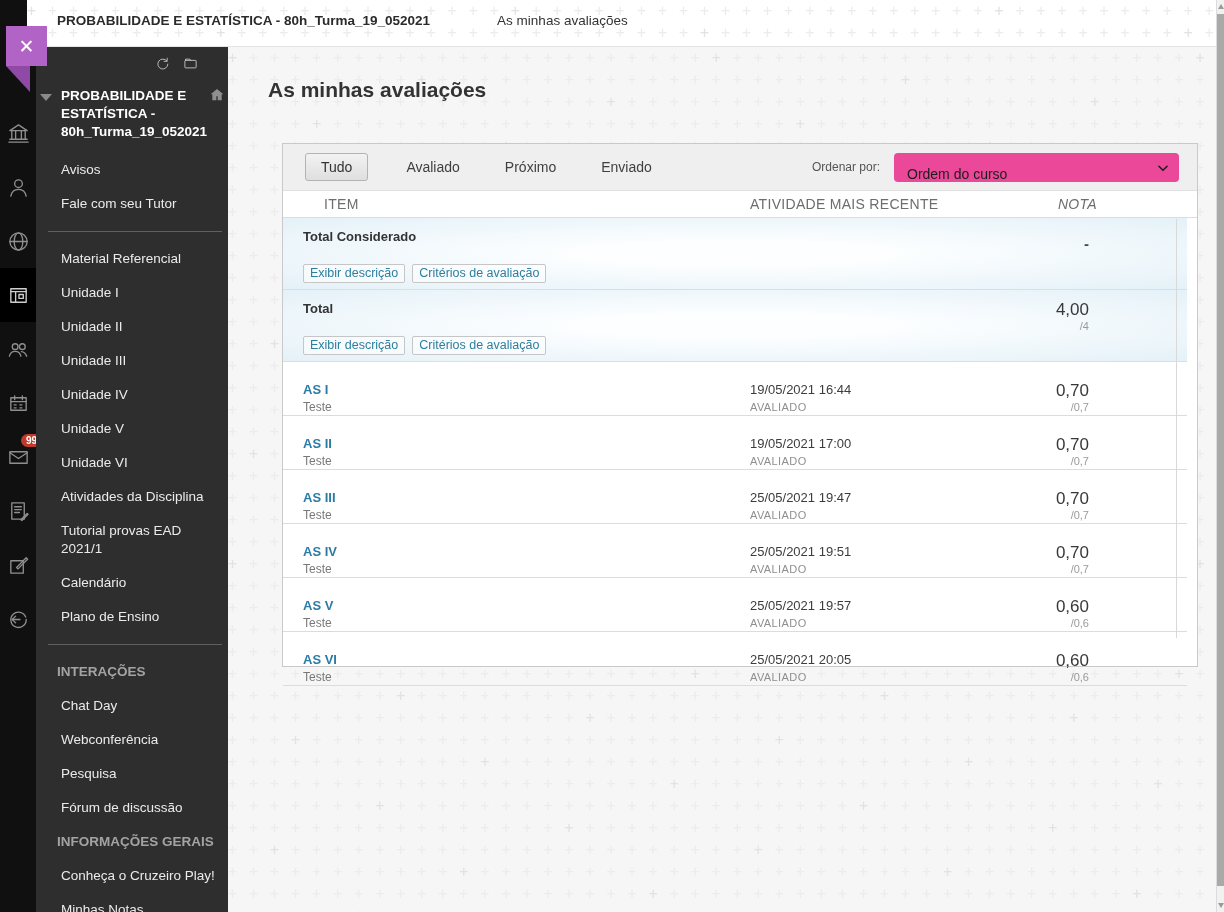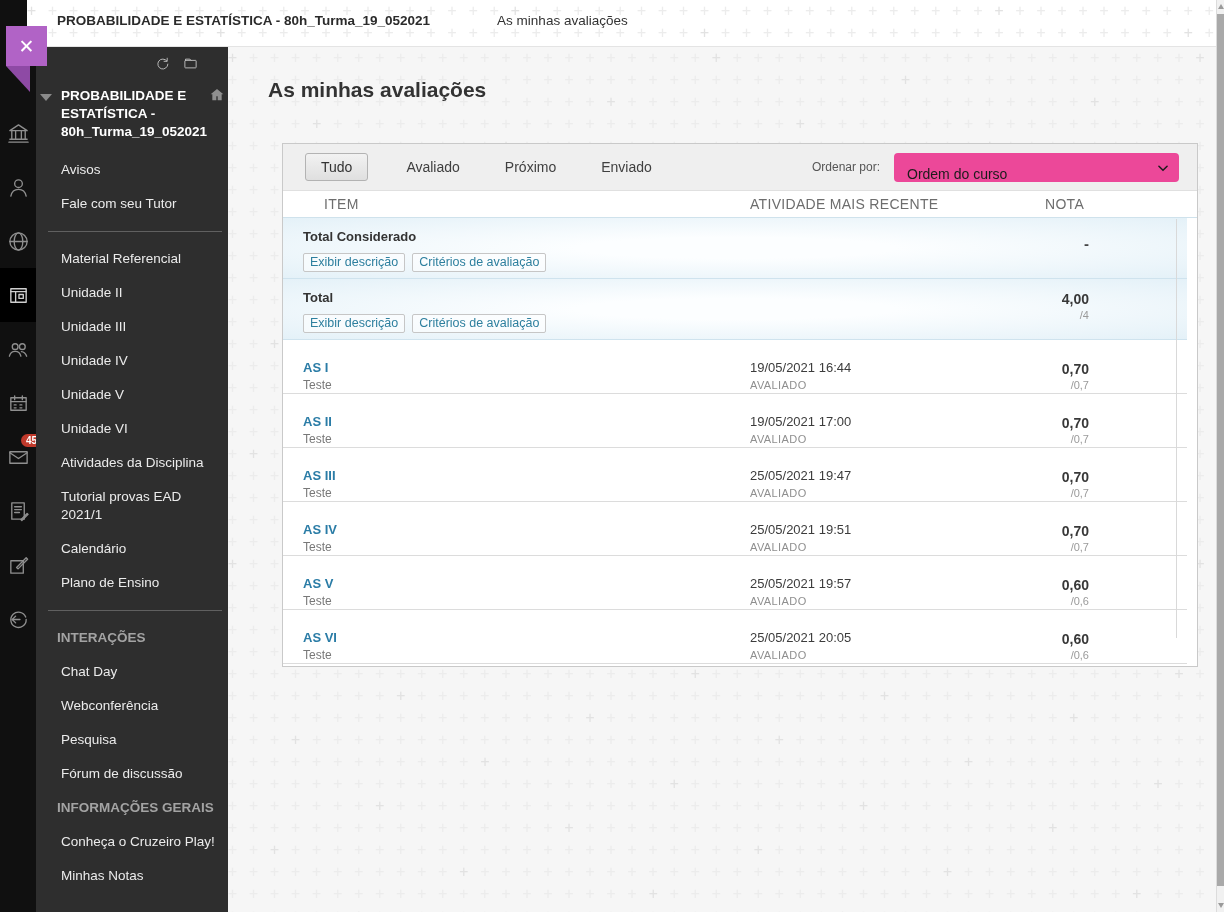--- a/index.html
+++ b/index.html
@@ -67,38 +67,38 @@
   .sort-label { font-size:12px; color:#555; margin-right:14px; }
   .sort-select { position:relative; width:285px; height:29px; background:#ec4899; border-radius:4px;
     display:flex; align-items:flex-end; padding:0 30px 0 13px; font-size:14px; color:#1c1c1c; cursor:pointer; }
   .sort-select svg { position:absolute; right:9px; top:8px; width:14px; height:14px; stroke:#1c1c1c; stroke-width:2.6; fill:none; stroke-linecap:round; stroke-linejoin:round; }
 
   .grid-row { display:grid; grid-template-columns:447px 295px 1fr; padding-left:20px; padding-right:98px; }
 
   .thead { height:27px; align-items:center; border-bottom:1px solid #cfe2ec; }
   .th { font-size:14px; color:#6d6d6d; letter-spacing:.3px; }
   .th-item { padding-left:21px; }
-  .th-nota { text-align:left; padding-right:2px; }
+  .th-nota { text-align:right; padding-right:2px;font-style:italic; }
 
   .rows { margin-right:10px; }
   .row-summary { min-height:51px; padding-top:11px; padding-bottom:6px;
     background:radial-gradient(ellipse at 50% 50%, #fcfeff 25%, #e4f1f8 100%);
     border-bottom:1px solid #cfe3ee; position:relative; }
   .row-item { min-height:54px; padding-top:20px; border-bottom:1px solid #dcdcdc; }
 
   .cell-name { font-size:13px; font-weight:bold; color:#333; line-height:16px; }
   .cell-name.link { color:#2a7ca6; cursor:pointer; }
   .cell-sub { font-size:12px; color:#787878; margin-top:2px; }
-  .btn-row { margin-top:8px; display:flex; gap:7px; }
+  .btn-row { margin-top:19px; display:flex; gap:7px; }
   .mini-btn { font-size:12.5px; color:#2d7f9e; border:1px solid #c6c6c6; border-radius:2px; background:rgba(255,255,255,.55);
     padding:1px 6px 2px; cursor:pointer; white-space:nowrap; }
   .cell-date { font-size:13px; color:#3c3c3c; line-height:16px; }
   .cell-status { font-size:11px; color:#8f8f8f; letter-spacing:.4px; margin-top:3px; }
   .cell-grade { text-align:right; }
-  .grade-num { font-size:14px; font-weight:bold; color:#383838; line-height:18px; }
+  .grade-num { font-size:17px; font-weight:normal; color:#383838; line-height:18px; }
   .grade-dash { font-size:15px; font-weight:bold; color:#444; line-height:30px; }
   .grade-max { font-size:11px; color:#9a9a9a; margin-top:1px; }
 
   .gutter-line { position:absolute; right:20px; top:75px; bottom:28px; width:1px; background:#d9d9d9; }
 
   
   .scrollbar { position:absolute; right:0; top:0; width:8px; height:912px; background:#f1f1f1; border-left:1px solid #dcdcdc; z-index:40; }
   .sb-thumb { position:absolute; left:0; right:0; top:14px; bottom:26px; background:#a9a9a9; cursor:pointer; }
   .sb-arrow { position:absolute; left:1px; width:0; height:0; border-left:3px solid transparent; border-right:3px solid transparent; }
   .sb-arrow.up { top:4px; border-bottom:5px solid #9a9a9a; }
@@ -148,21 +148,21 @@
           <rect x="4" y="6" width="16" height="13"></rect>
           <path d="M8 4v4M16 4v4M4 10h16"></path>
           <path d="M7.5 13.5h2M13.5 13.5h2M7.5 16.5h2M13.5 16.5h2"></path>
         </svg>
       </div>
       <div class="rail-item">
         <svg viewBox="0 0 24 24">
           <rect x="3" y="6" width="18" height="12"></rect>
           <path d="M3 7l9 6 9-6"></path>
         </svg>
-        <span class="rail-badge">45</span>
+        <span class="rail-badge">99</span>
       </div>
       <div class="rail-item">
         <svg viewBox="0 0 24 24">
           <rect x="5" y="3" width="13" height="17"></rect>
           <path d="M8 7h7M8 10h7M8 13h5"></path>
           <path d="M14.5 20.5l6.5-6.5 1 1-6.5 6.5z"></path>
         </svg>
       </div>
       <div class="rail-item">
         <svg viewBox="0 0 24 24">
@@ -220,20 +220,21 @@
       <svg viewBox="0 0 24 24">
           <path d="M12 3 2.5 11h2.5v9h6v-6h2v6h6v-9h2.5Z"></path>
         </svg>
     </span>
   </div>
   <div class="sb-menu">
       <div class="sb-item">Avisos</div>
       <div class="sb-item">Fale com seu Tutor</div>
       <hr class="sb-divider">
       <div class="sb-item">Material Referencial</div>
+      <div class="sb-item">Unidade I</div>
       <div class="sb-item">Unidade II</div>
       <div class="sb-item">Unidade III</div>
       <div class="sb-item">Unidade IV</div>
       <div class="sb-item">Unidade V</div>
       <div class="sb-item">Unidade VI</div>
       <div class="sb-item">Atividades da Disciplina</div>
       <div class="sb-item">Tutorial provas EAD 2021/1</div>
       <div class="sb-item">Calendário</div>
       <div class="sb-item">Plano de Ensino</div>
       <hr class="sb-divider">

